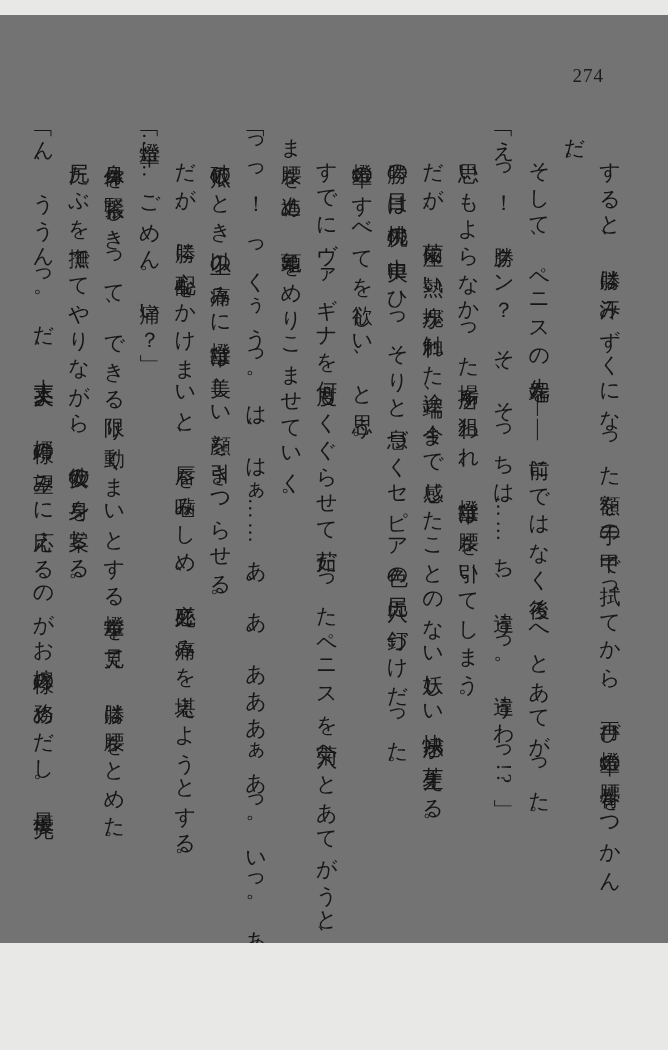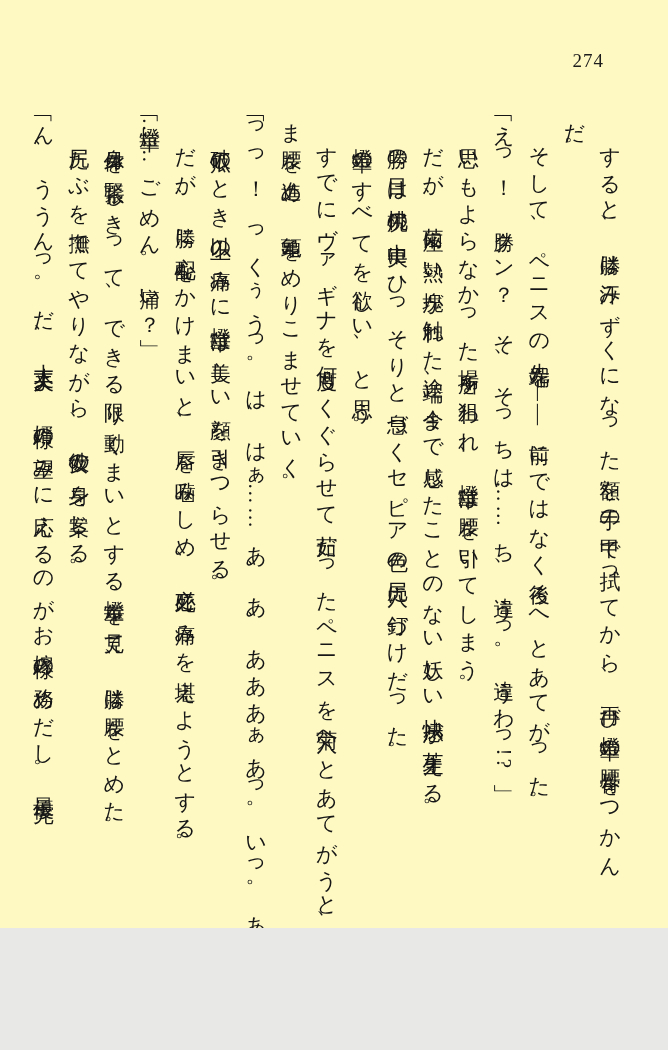--- a/index.html
+++ b/index.html
@@ -1,22 +1,23 @@
 <!DOCTYPE html>
 <html><head>
 <meta charset="utf-8">
 <style>
   html,body{margin:0;padding:0;background:#e8e8e6;}
   .page{
     position:relative;
     width:668px;height:928px;
-    background:#fef9c3;
+    background:#737373;
     overflow:hidden;
     font-family:"Liberation Serif","DejaVu Serif",serif;
     color:#141414;
+    margin-top:15px;
   }
   .pagenum{
     position:absolute;
     top:50px;right:64px;
     font-size:19px;
     letter-spacing:1px;
     color:#1c1c1c;
   }
   .text-block{
     position:absolute;

